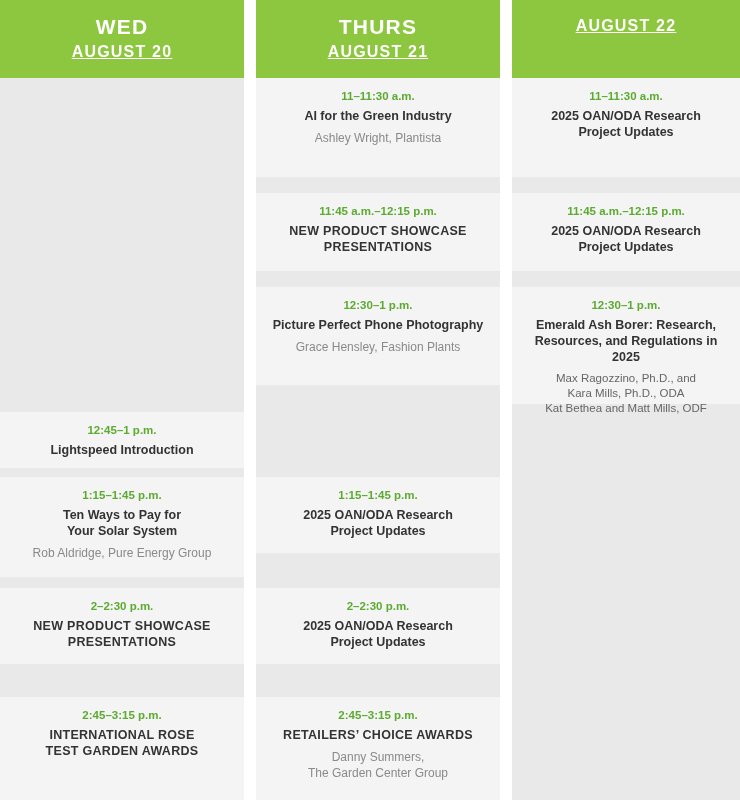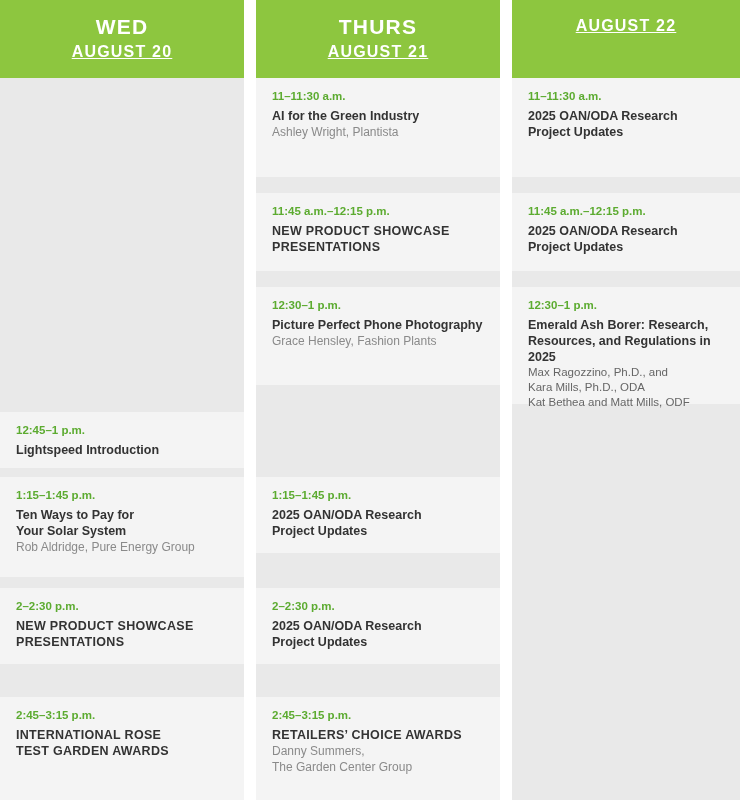--- a/index.html
+++ b/index.html
@@ -59,41 +59,42 @@
   .col.wed .col-body,
   .col.thurs .col-body,
   .col.fri .col-body { background: #e9e9e9; }
 
   .session {
     position: absolute;
     left: 0;
     width: 100%;
     background: #f4f4f4;
     padding: 11px 16px 12px 16px;
+    text-align: center;
   }
   .time {
     color: #5cab30;
     font-size: 11.5px;
     font-weight: bold;
     line-height: 14px;
     margin-bottom: 5px;
   }
   .title {
     color: #333333;
     font-size: 12.5px;
     font-weight: bold;
     line-height: 16px;
   }
   .title.caps { letter-spacing: 0.3px; }
   .speaker {
     color: #8a8a8a;
     font-size: 12px;
     font-weight: normal;
     line-height: 16px;
-    margin-top: 0;
+    margin-top: 6px;
   }
   .speaker.dark {
     color: #666666;
     font-size: 11.5px;
     line-height: 15px;
   }
 </style>
 </head>
 <body>
 

